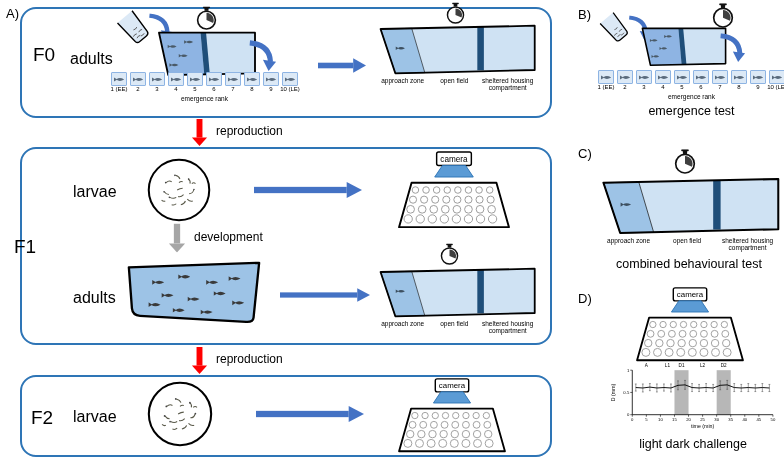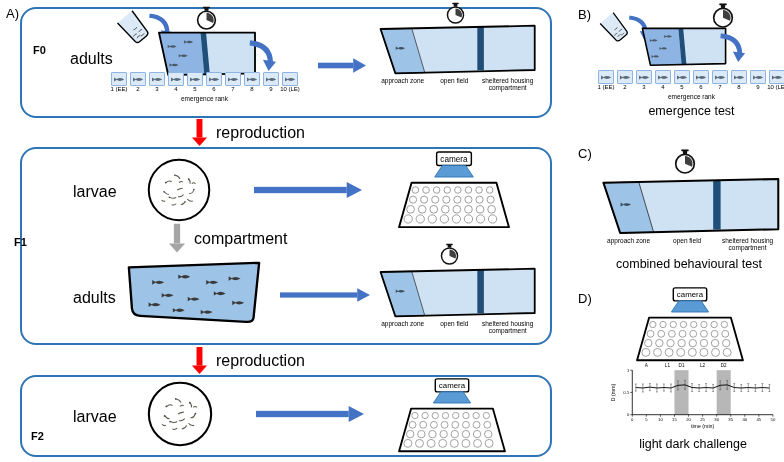--- a/index.html
+++ b/index.html
@@ -2,23 +2,23 @@
 <html><head>
 <meta charset="utf-8">
 <style>
   * { margin:0; padding:0; box-sizing:border-box; }
   html,body { background:#fff; }
   body { width:784px; height:462px; position:relative; overflow:hidden;
          font-family:"Liberation Sans", sans-serif; color:#000; }
   svg text { font-family:"Liberation Sans", sans-serif; }
   .panel-letter { position:absolute; font-size:13px; }
   .gen-box { position:absolute; border:2.5px solid #2e75b6; border-radius:16px; background:#fff; }
-  .gen-label { position:absolute; font-weight:700; font-size:11px; }
+  .gen-label { position:absolute; font-weight:400; font-size:19px; }
   .stage-label { position:absolute; font-size:16px; }
-  .flow-label { position:absolute; font-size:16px; }
+  .flow-label { position:absolute; font-size:12px; }
   .caption { position:absolute; font-size:12.5px; text-align:center; }
   .icon { position:absolute; }
   .blue { color:#4472c4; }
   .red { color:#ff0000; }
   .gray { color:#a6a6a6; }
   .zone-labels { position:absolute; display:flex; }
   .zone-labels span { font-size:6.5px; text-align:center; line-height:1.15; }
   .z1 { width:35%; } .z2 { width:28%; } .z3 { width:37%; }
   .rank-strip { position:absolute; }
   .rank-row { display:flex; gap:1px; }
@@ -325,21 +325,21 @@
 <svg class="icon blue" style="left:250px;top:181px" width="116" height="18" viewBox="0 0 120 20">
     <use href="#sym-harrow-long"></use>
   </svg>
 <svg class="icon" style="left:396px;top:150px" width="116" height="81" viewBox="0 0 120 84">
     <use href="#sym-camera-plate"></use>
   </svg>
 
 <svg class="icon gray" style="left:168px;top:223px" width="18" height="30" viewBox="0 0 20 32">
     <use href="#sym-varrow"></use>
   </svg>
-<span class="flow-label" style="left:194px;top:230px">compartment</span>
+<span class="flow-label" style="left:194px;top:230px">development</span>
 
 <span class="stage-label" style="left:73px;top:289px">adults</span>
 <svg class="icon" style="left:124px;top:260px" width="140" height="67" viewBox="0 0 150 72">
     <use href="#sym-adult-tank"></use>
   </svg>
 <svg class="icon blue" style="left:280px;top:286px" width="90" height="18" viewBox="0 0 120 20">
     <use href="#sym-harrow-long"></use>
   </svg>
 <svg class="icon" style="left:440px;top:243px" width="19" height="23" viewBox="0 0 26 30">
     <use href="#sym-timer"></use>
@@ -352,21 +352,21 @@
   <span class="z2">open field</span>
   <span class="z3">sheltered housing compartment</span>
 </div>
 
 <svg class="icon red" style="left:190px;top:347px" width="19" height="27" viewBox="0 0 20 32">
     <use href="#sym-varrow"></use>
   </svg>
 <span class="flow-label" style="left:216px;top:352px">reproduction</span>
 
 <div class="gen-box" style="left:20px;top:375px;width:532px;height:82px"></div>
-<span class="gen-label" style="left:31px;top:430px">F2</span>
+<span class="gen-label" style="left:31px;top:407px">F2</span>
 <span class="stage-label" style="left:73px;top:408px">larvae</span>
 <svg class="icon" style="left:146px;top:380px" width="68" height="68" viewBox="0 0 72 72">
     <use href="#sym-petri"></use>
   </svg>
 <svg class="icon blue" style="left:252px;top:405px" width="116" height="18" viewBox="0 0 120 20">
     <use href="#sym-harrow-long"></use>
   </svg>
 <svg class="icon" style="left:396px;top:377px" width="112" height="78" viewBox="0 0 120 84">
     <use href="#sym-camera-plate"></use>
   </svg>

